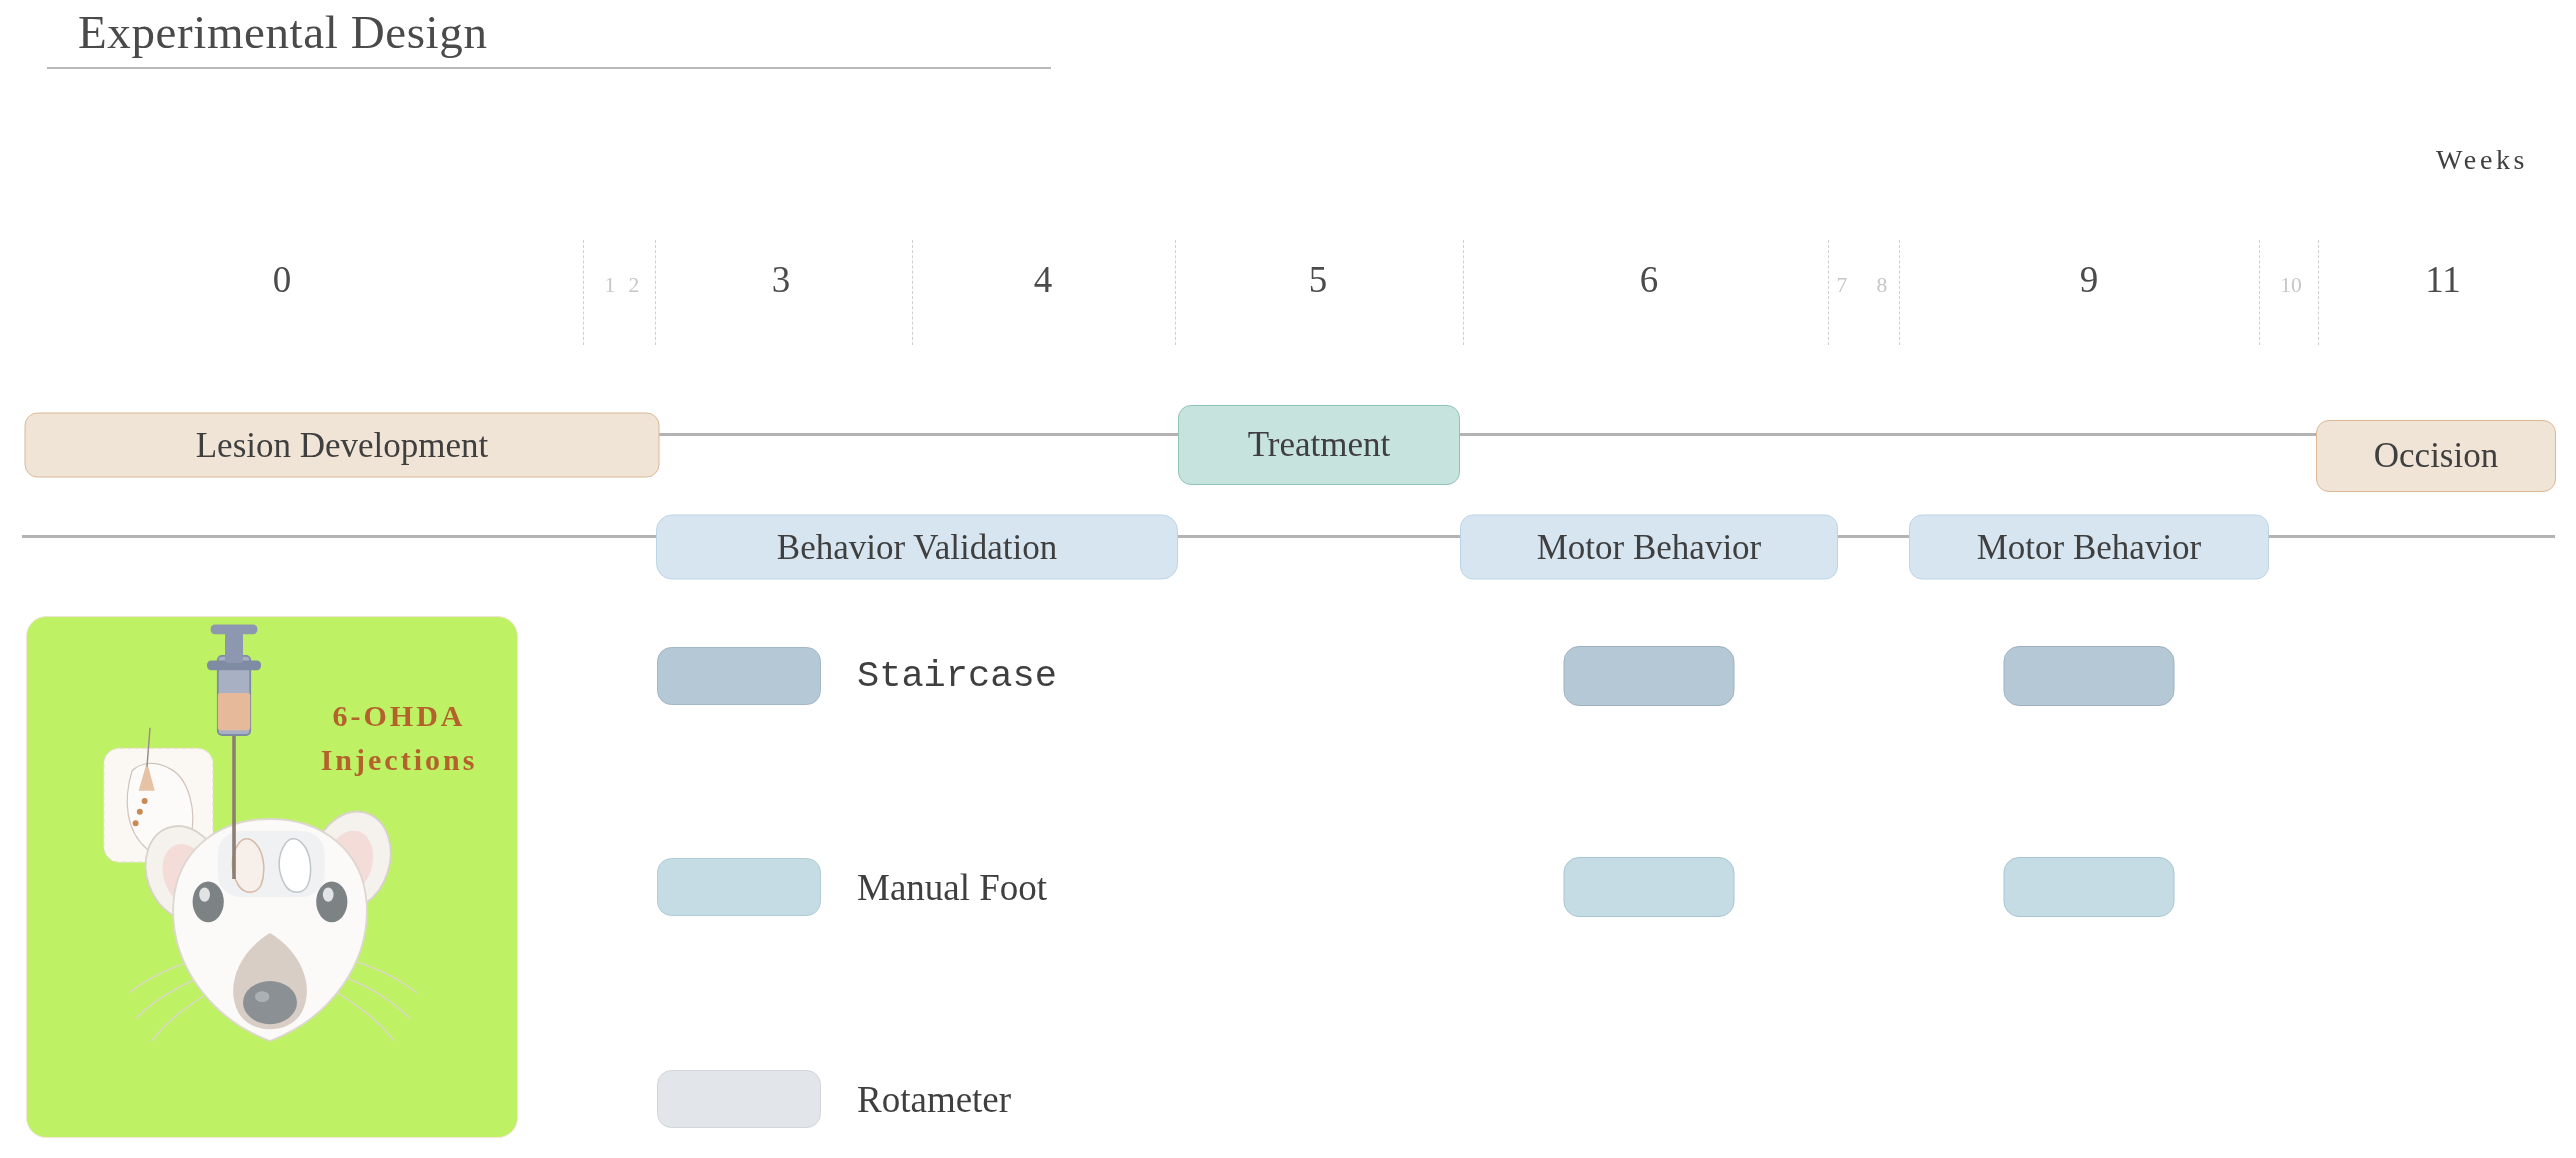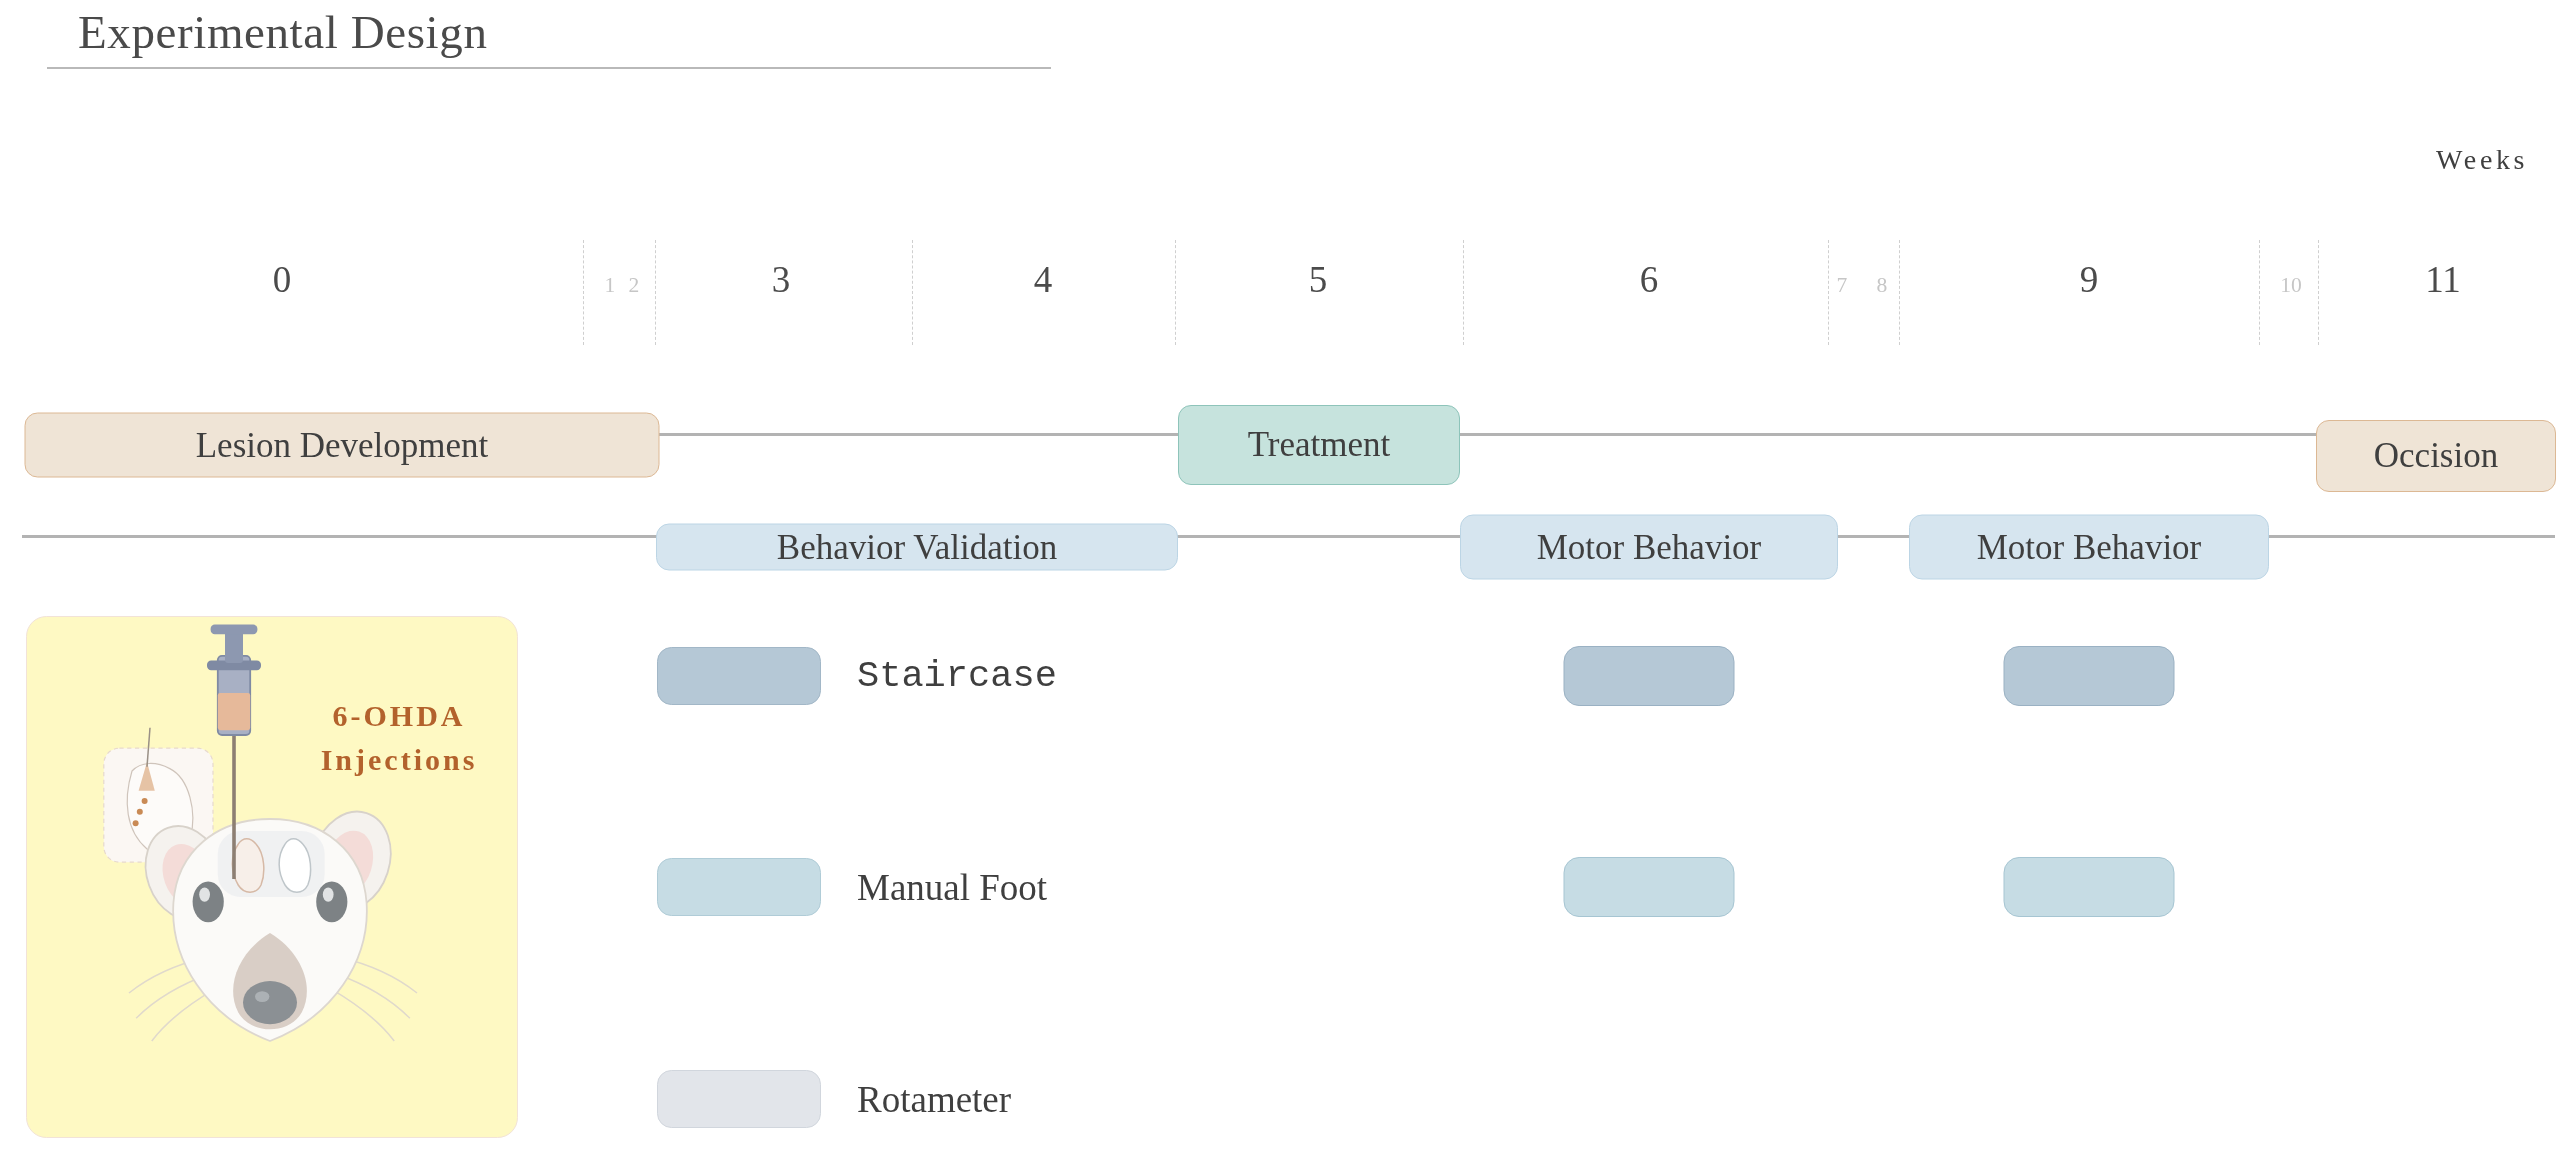--- a/index.html
+++ b/index.html
@@ -112,21 +112,21 @@
   
   #subject-card {
     position: absolute;
     left: 26px;
     top: 616px;
     width: 492px;
     height: 522px;
     box-sizing: border-box;
     border: 1.8px solid #f2e3d8;
     border-radius: 20.4px;
-    background: #fef9c3;
+    background: #bef264;
   }
   #subject-illustration {
     position: absolute;
     left: 0;
     top: 3.6px;
     width: 492px;
     height: 438px;
   }
   #ohda-label {
     position: absolute;
@@ -221,21 +221,21 @@
 <div class="phase-pill pill-mint" style="left:1319px; top:435px; width:282px; height:80px;">
   <span>Treatment</span>
 </div>
 
 <div class="phase-pill pill-beige" style="left:2436px; top:446px; width:240px; height:72px;">
   <span>Occision</span>
 </div>
 
 <div class="track-line" style="left:21.6px; top:535px; width:2533px;"></div>
 
-<div class="phase-pill pill-blue" style="left:917px; top:537px; width:522px; height:47px;">
+<div class="phase-pill pill-blue" style="left:917px; top:537px; width:522px; height:65px;border-radius:16px;">
   <span>Behavior Validation</span>
 </div>
 
 <div class="phase-pill pill-blue" style="left:1649px; top:537px; width:378px; height:65px;">
   <span>Motor Behavior</span>
 </div>
 
 <div class="phase-pill pill-blue" style="left:2089px; top:537px; width:360px; height:65px;">
   <span>Motor Behavior</span>
 </div>

